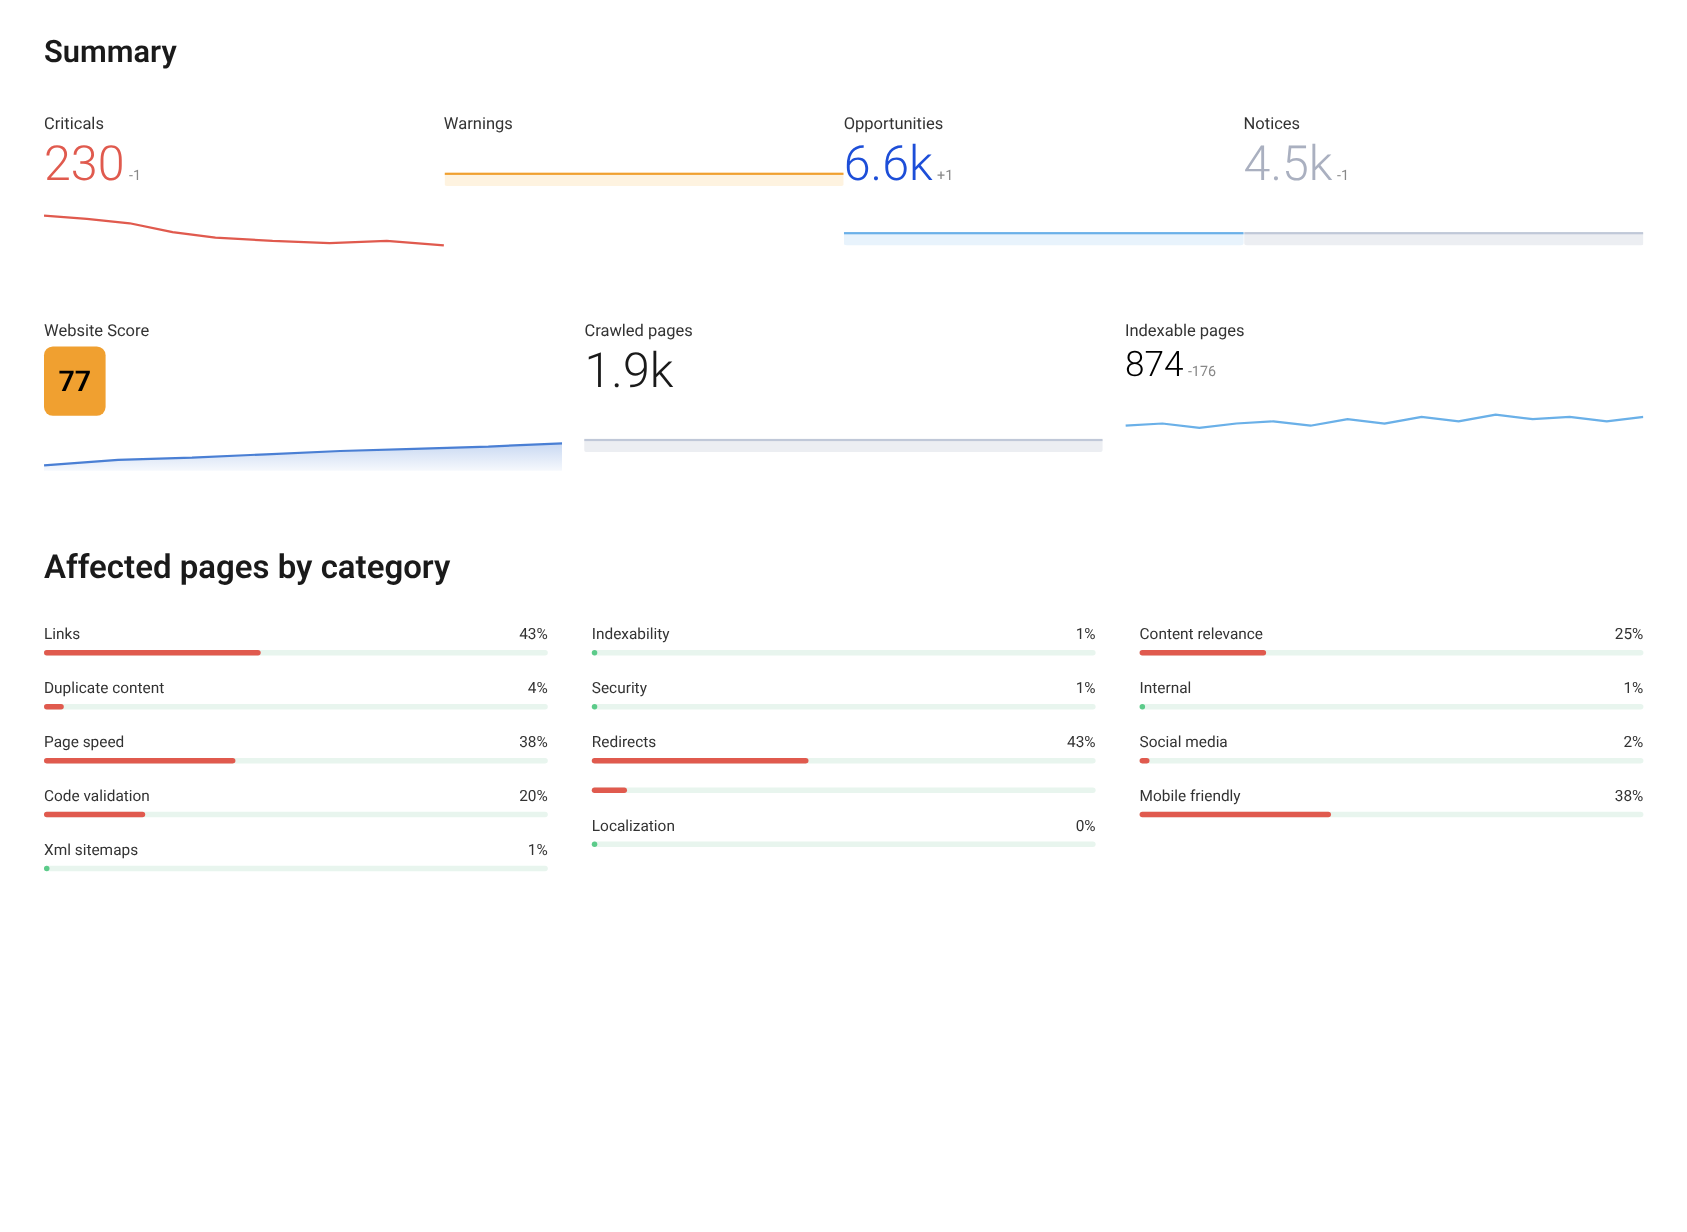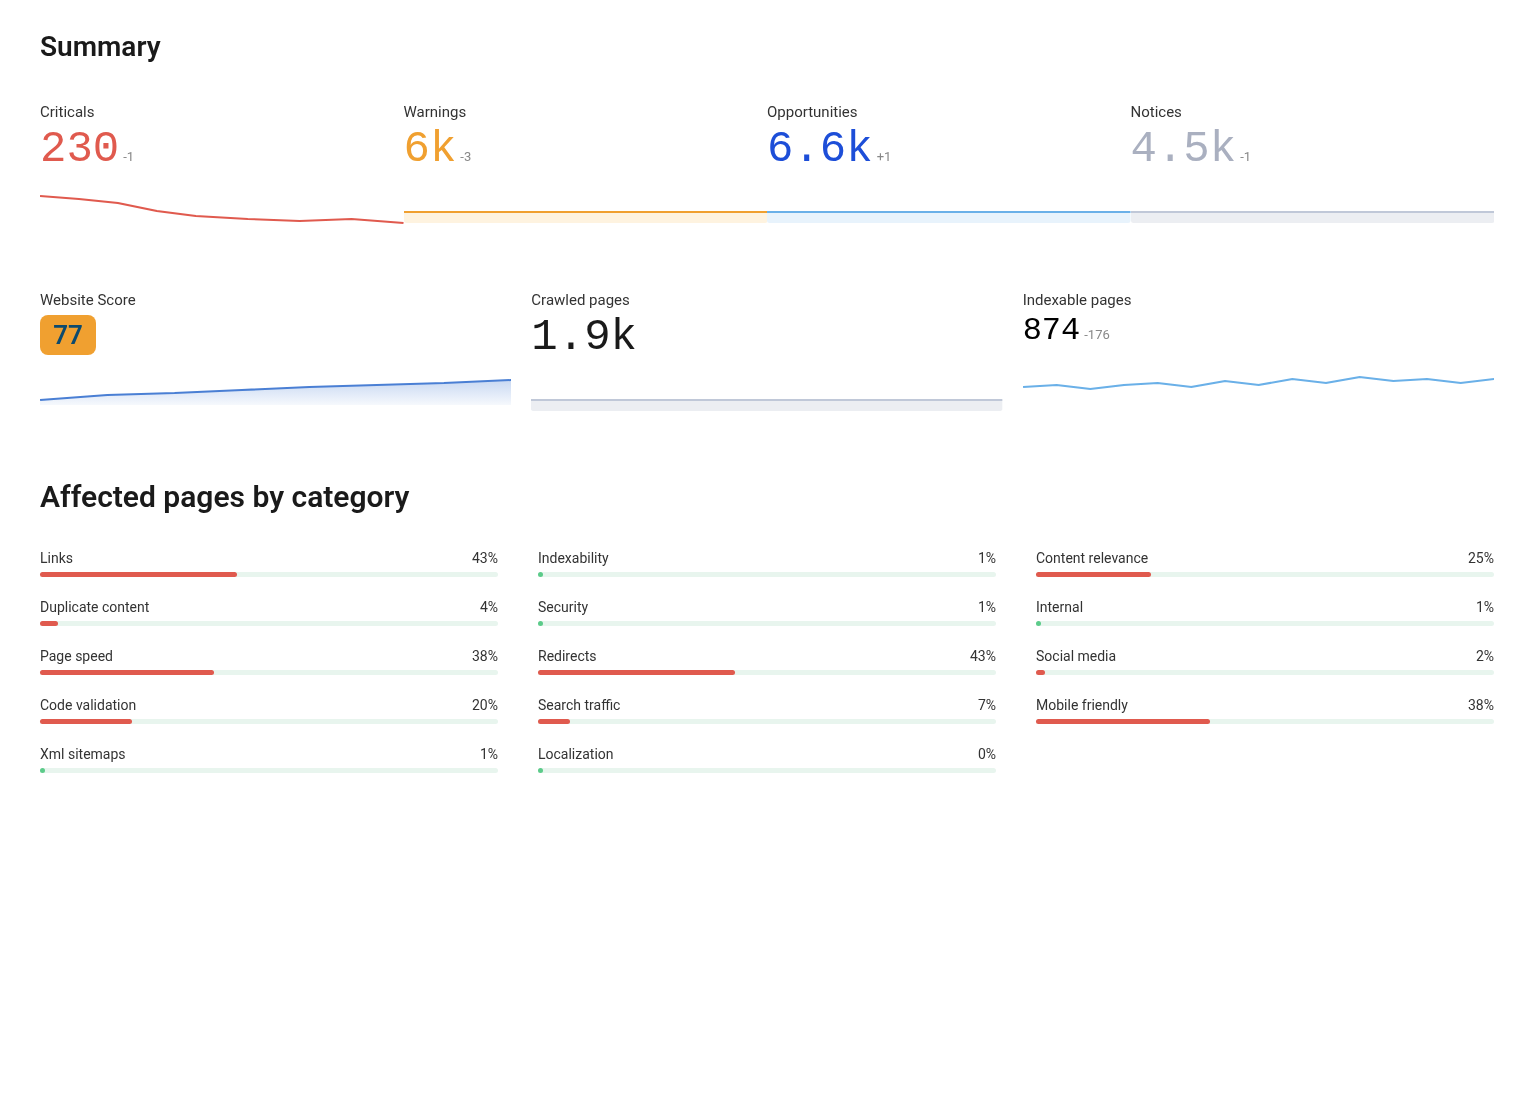--- a/index.html
+++ b/index.html
@@ -37,21 +37,20 @@
       display: flex;
       align-items: baseline;
       gap: 4px;
       margin-bottom: 10px;
     }
 
     .card-value {
       font-size: 44px;
       font-weight: 300;
       line-height: 1;
-      font-family: Liberation Mono, monospace;
     }
 
     .card-delta {
       font-size: 13px;
       color: #888;
     }
 
     .card-value.criticals { color: #e05a4e; }
     .card-value.warnings { color: #f0a030; }
     .card-value.opportunities { color: #1d4ed8; }
@@ -73,25 +72,25 @@
       grid-template-columns: repeat(3, 1fr);
       gap: 20px;
       margin-bottom: 50px;
     }
 
     .score-badge {
       display: inline-flex;
       align-items: center;
       justify-content: center;
       background: #f0a030;
-      color: #0c4a6e;
+      color: #000000;
       font-size: 26px;
       font-weight: 600;
       width: 56px;
-      height: 40px;
+      height: 63px;
       border-radius: 8px;
       margin-bottom: 10px;
     }
 
     h2.section-title {
       font-size: 30px;
       font-weight: 600;
       margin-bottom: 36px;
       color: #1a1a1a;
     }
@@ -165,24 +164,20 @@
     </div>
     <div class="sparkline-container">
       <svg viewBox="0 0 280 50" preserveAspectRatio="none">
         <polyline points="0,15 30,18 60,22 90,30 120,35 160,38 200,40 240,38 280,42" fill="none" stroke="#e05a4e" stroke-width="2"></polyline>
       </svg>
     </div>
   </div>
 
   <div class="summary-card">
     <div class="card-label">Warnings</div>
-    <div class="card-value-row">
-      <span class="card-value warnings">6k</span>
-      <span class="card-delta">-3</span>
-    </div>
     <div class="sparkline-container">
       <svg viewBox="0 0 280 50" preserveAspectRatio="none">
         <rect x="0" y="30" width="280" height="12" fill="#fef3e0" rx="2"></rect>
         <rect x="0" y="30" width="280" height="2" fill="#f0a030"></rect>
       </svg>
     </div>
   </div>
 
   <div class="summary-card">
     <div class="card-label">Opportunities</div>
@@ -333,24 +328,20 @@
     <div class="category-item">
       <div class="category-row">
         <span class="category-name">Redirects</span>
         <span class="category-pct">43%</span>
       </div>
       <div class="bar-bg">
           <div class="bar-fill-red" style="width:43%"></div>
         </div>
     </div>
     <div class="category-item">
-      <div class="category-row">
-        <span class="category-name">Search traffic</span>
-        <span class="category-pct">7%</span>
-      </div>
       <div class="bar-bg">
           <div class="bar-fill-red" style="width:7%"></div>
         </div>
     </div>
     <div class="category-item">
       <div class="category-row">
         <span class="category-name">Localization</span>
         <span class="category-pct">0%</span>
       </div>
       <div class="bar-bg">

